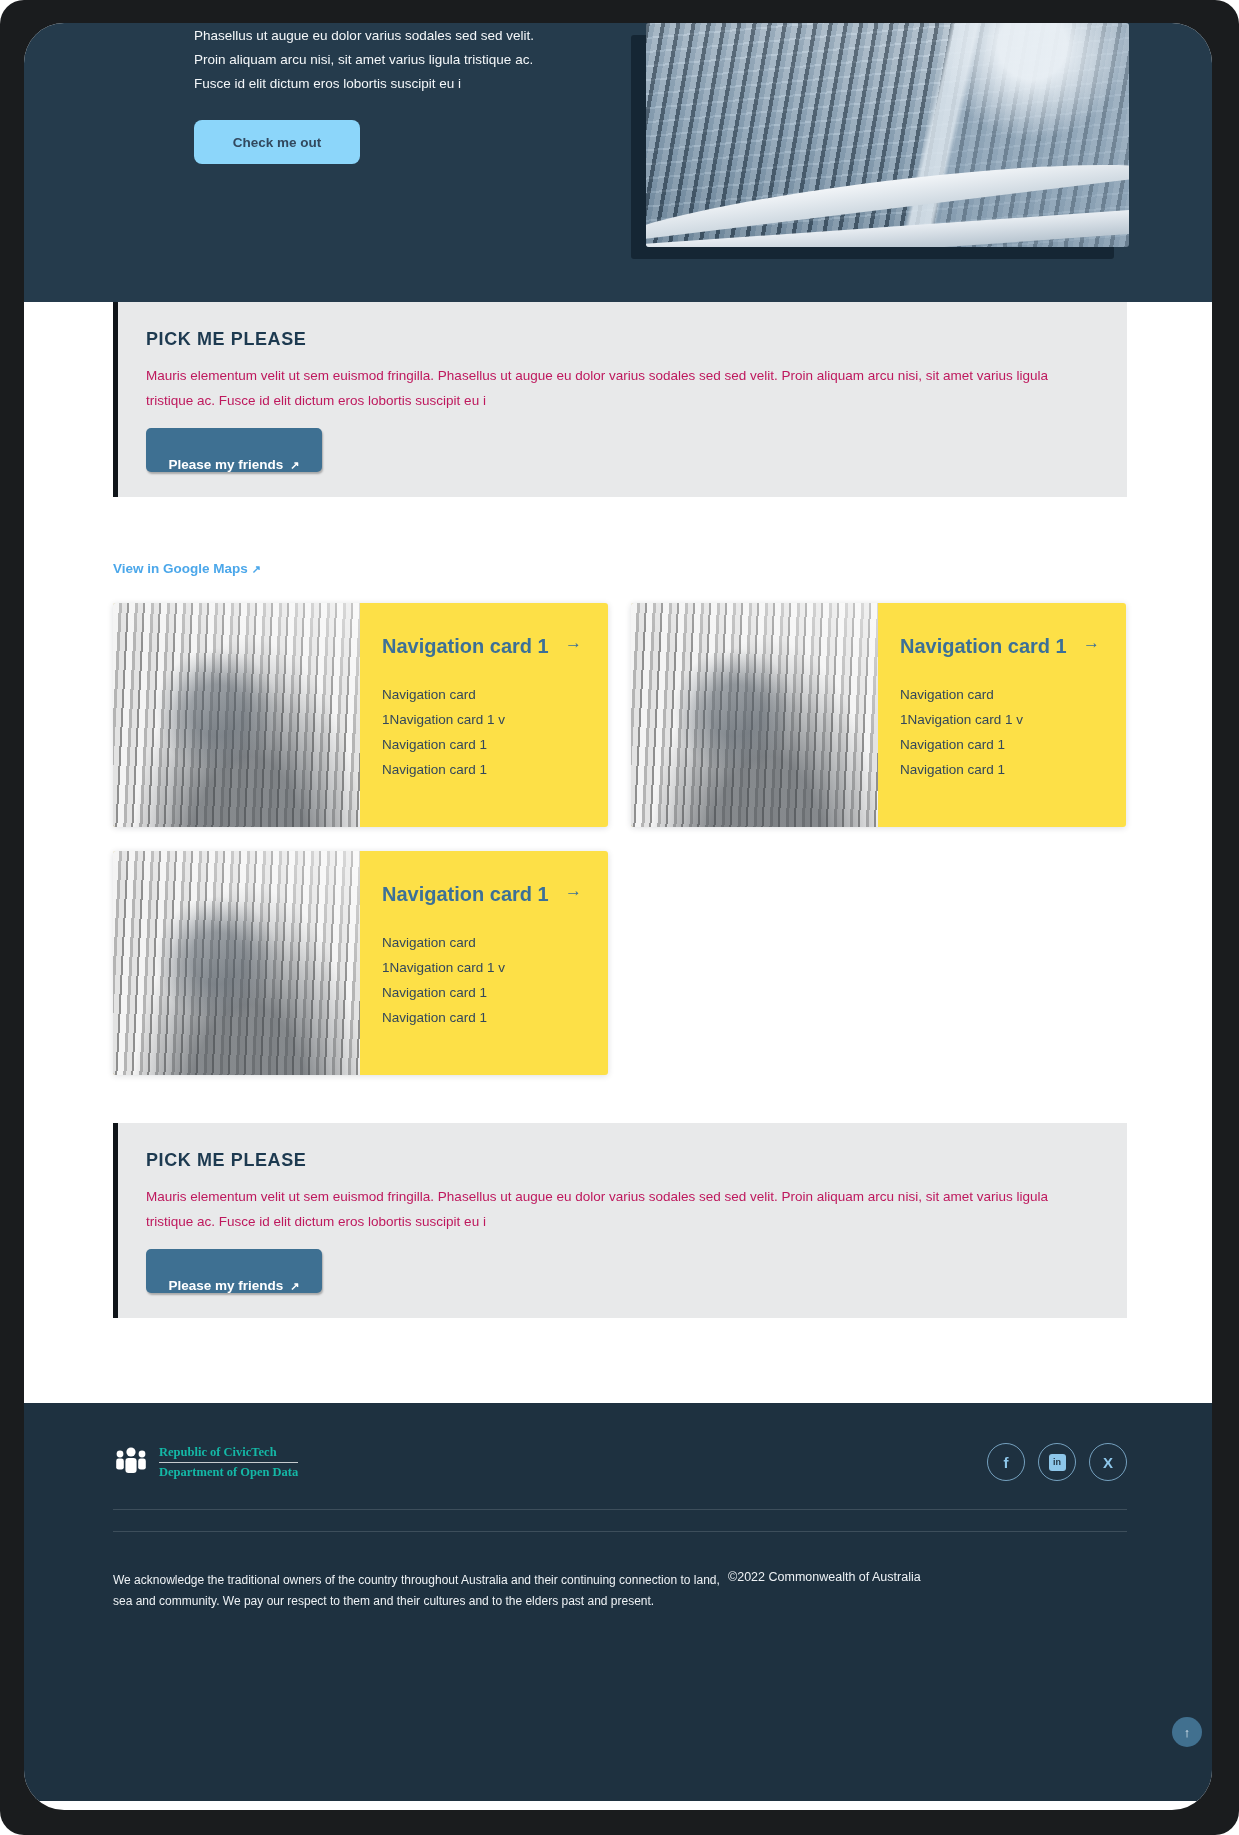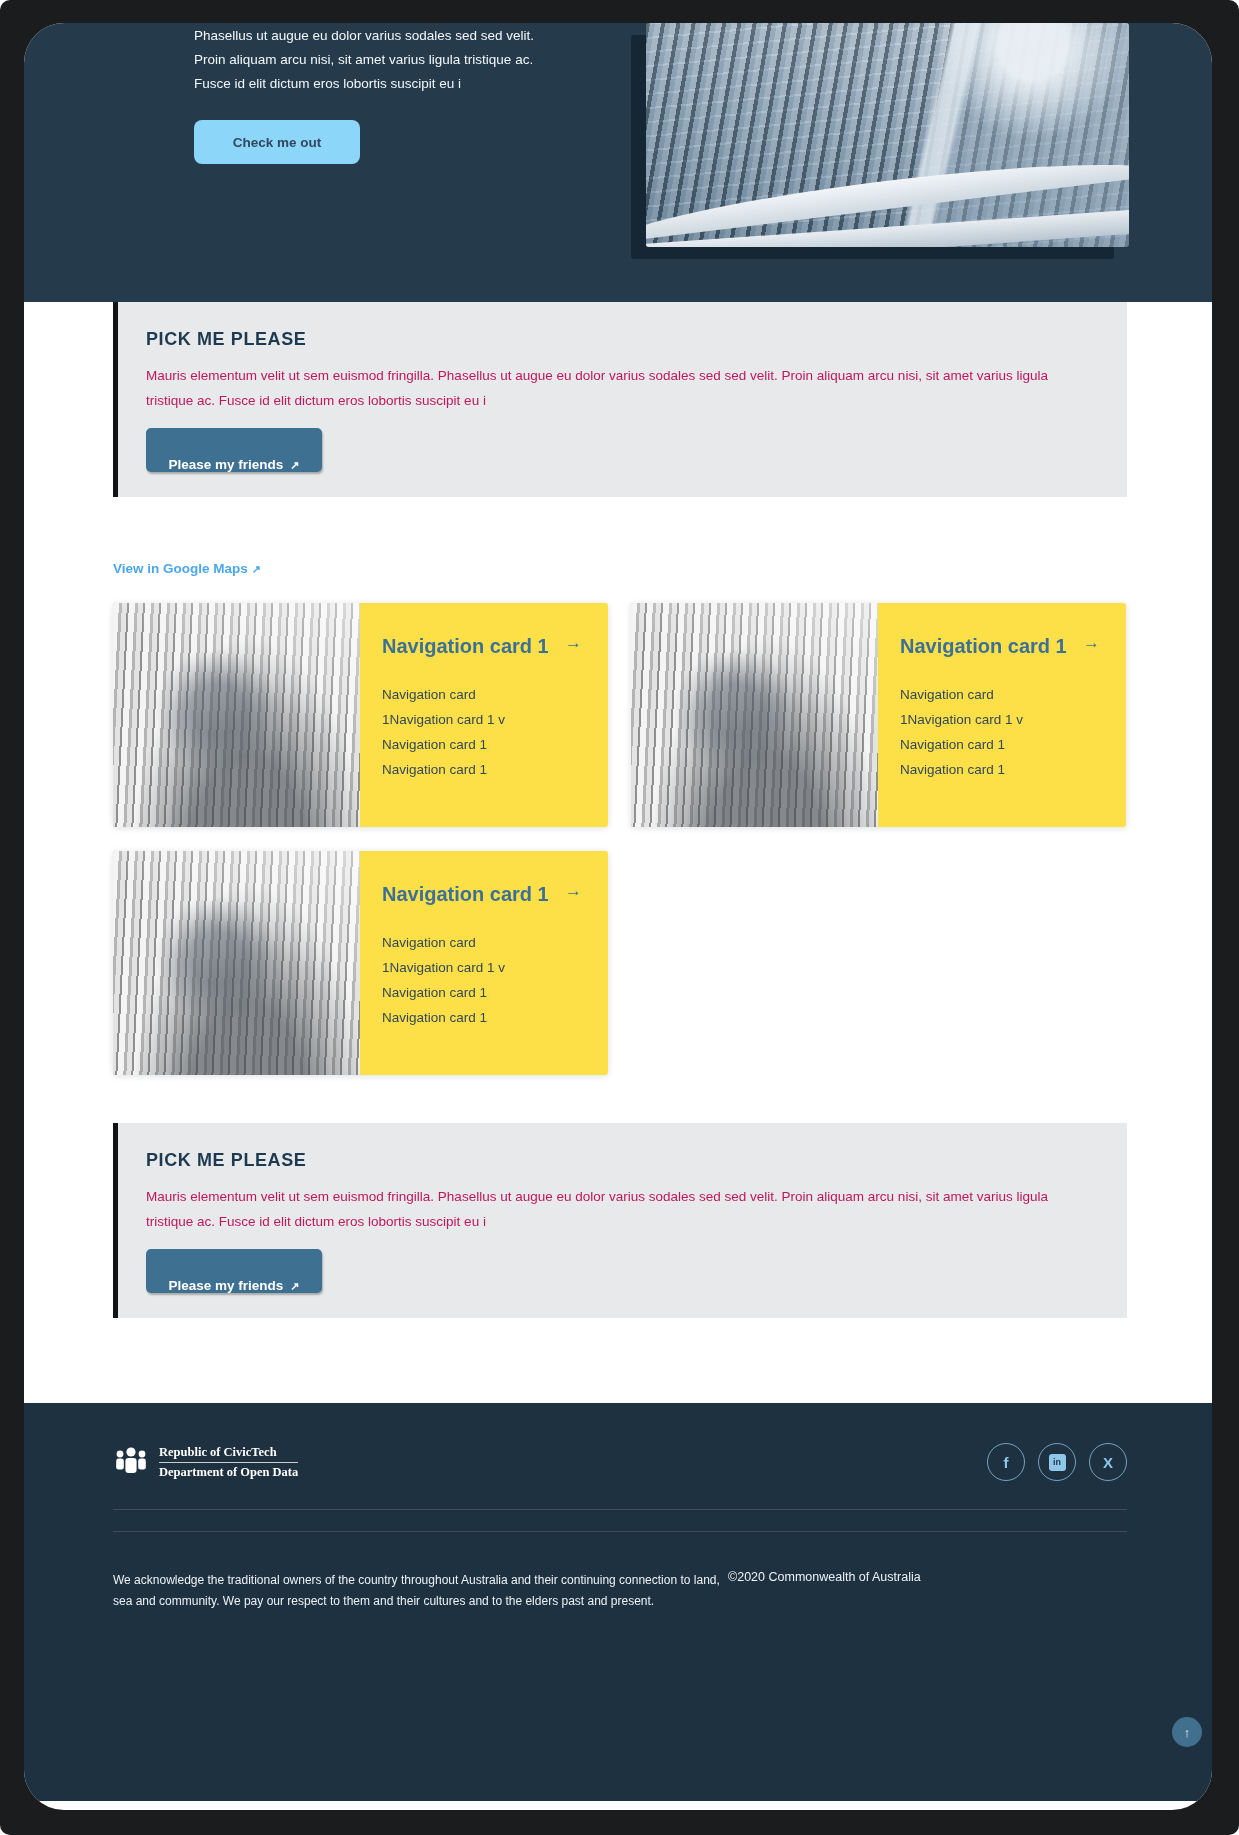--- a/index.html
+++ b/index.html
@@ -1,19 +1,19 @@
 <!DOCTYPE html>
 <html><head>
 <meta charset="utf-8">
 <style>
   * { margin:0; padding:0; box-sizing:border-box; }
   html,body { background:#ffffff; font-family:"Liberation Sans", sans-serif; }
   .device {
     width:1239px; height:1835px; background:#1a1c1e;
-    border-radius:10px; padding:23px 15px 25px 24px; margin:0 auto;
+    border-radius:24px; padding:23px 15px 25px 24px; margin:0 auto;
     position:relative;
   }
   .page {
     width:1188px; height:1787px; background:#ffffff;
     border-radius:40px; overflow:hidden; position:relative;
   }
 
   
   .hero { position:relative; height:279px; background:#253b4c; }
   .hero-text { position:absolute; left:170px; top:0; width:366px; }
@@ -95,21 +95,21 @@
   .card-lines { margin-top:22px; color:#33475b; font-size:13.5px; line-height:25px; }
 
   
   .footer {
     margin-top:85px; height:398px; background:#1e3140;
     padding:36px 85px 0 89px; position:relative;
   }
   .f-top { display:flex; align-items:center; justify-content:space-between; height:46px; }
   .logo { display:flex; align-items:center; gap:10px; }
   .logo svg { display:block; }
-  .logo-text { color:#ffffff; font-family:"Liberation Serif", serif; font-weight:bold; font-size:12.5px; line-height:15px; }
+  .logo-text { color:#14b8a6; font-family:"Liberation Serif", serif; font-weight:bold; font-size:12.5px; line-height:15px; }
   .logo-text .l1 { display:block; border-bottom:1px solid rgba(255,255,255,0.75); padding-bottom:2px; margin-bottom:2px; }
   .social { display:flex; gap:13px; }
   .social-btn {
     width:38px; height:38px; border-radius:50%; border:1.5px solid rgba(146,198,232,0.75);
     display:flex; align-items:center; justify-content:center; cursor:pointer;
     color:#8ec7ea; font-size:15px; font-weight:bold; background:transparent;
   }
   .li-glyph {
     width:17px; height:17px; border-radius:3px; background:#8ec7ea; color:#1e3140;
     font-size:9px; font-weight:bold; display:flex; align-items:center; justify-content:center;
@@ -252,21 +252,21 @@
         </div>
       </div>
 
       <hr class="f-divider">
 
 
       <hr class="f-divider f-divider2">
 
       <div class="f-bottom">
         <p class="ack">We acknowledge the traditional owners of the country throughout Australia and their continuing connection to land, sea and community. We pay our respect to them and their cultures and to the elders past and present.</p>
-        <div class="copyright">©2020 Commonwealth of Australia</div>
+        <div class="copyright">©2022 Commonwealth of Australia</div>
       </div>
 
       <button class="scroll-top">
         <span>↑</span>
       </button>
     </footer>
 
   </div>
 </div>
 

